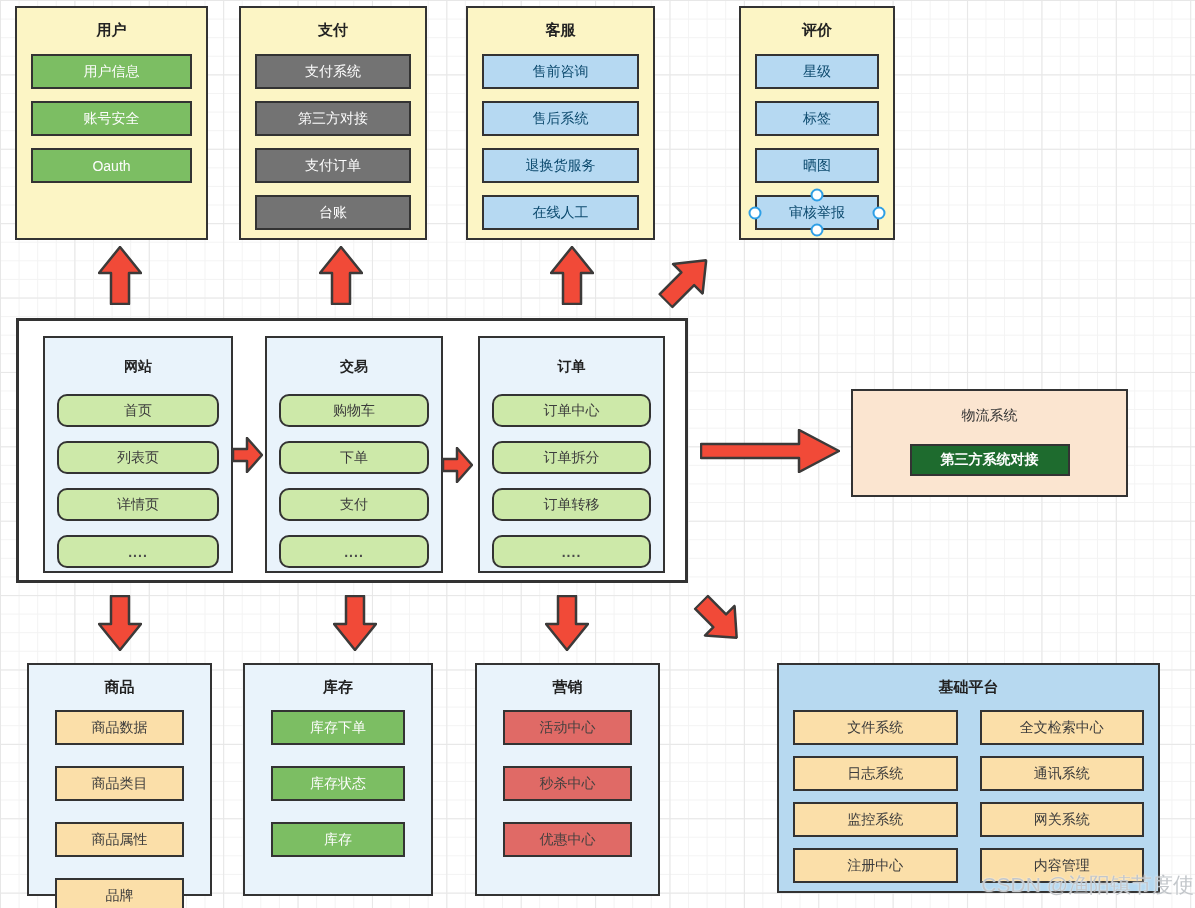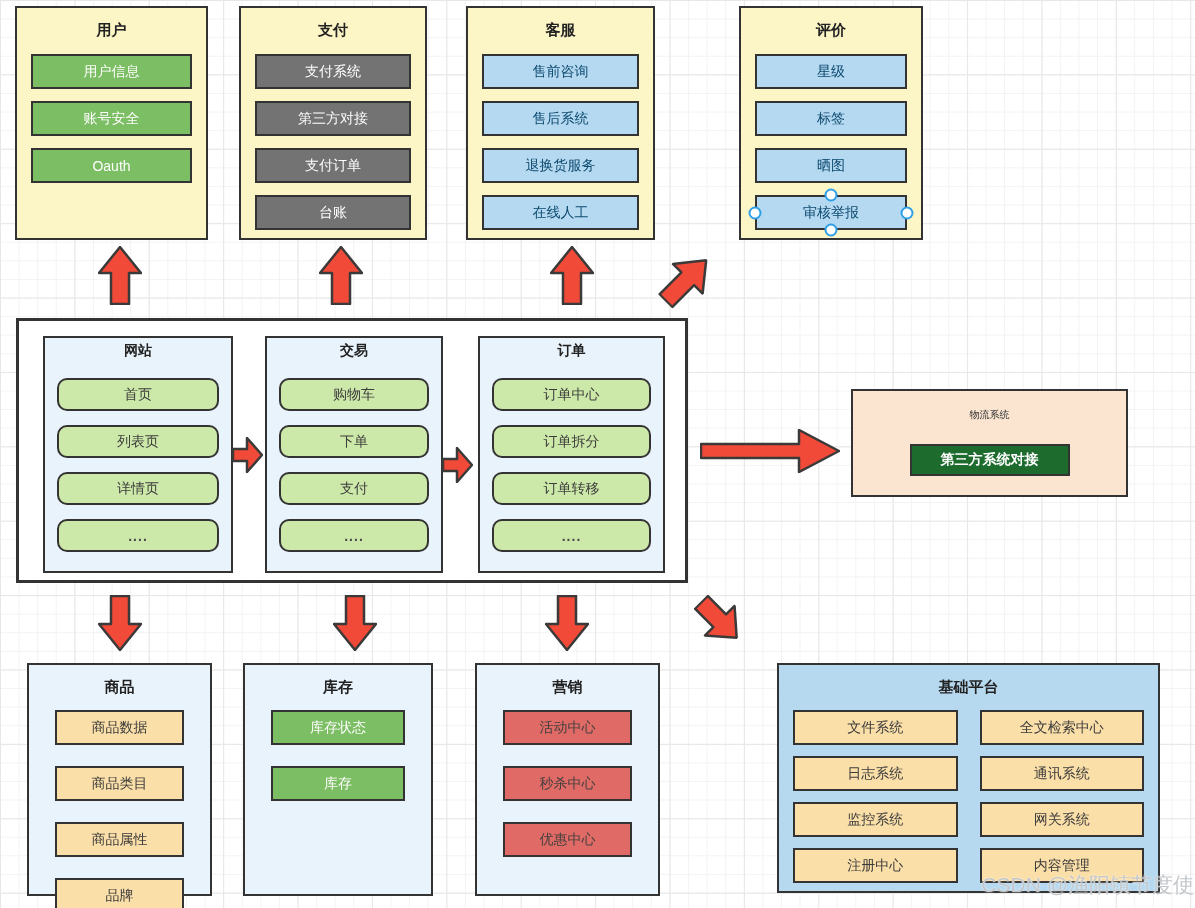--- a/index.html
+++ b/index.html
@@ -33,21 +33,21 @@
   .lg{background:#cde9a9;color:#3c3c3c;border-radius:10px;}
   .orange{background:#fbdfa9;color:#3c3c3c;}
   .red{background:#e06a66;color:#45403f;}
   .dg{background:#1e6b2e;color:#fdfdfd;font-weight:bold;}
   .handle{position:absolute;width:9px;height:9px;border-radius:50%;background:#fff;border:2px solid #2e9fe6;z-index:6;}
   .h-top{left:50%;top:-2px;transform:translate(-50%,-50%);}
   .h-bottom{left:50%;bottom:-2px;transform:translate(-50%,50%);}
   .h-left{top:50%;left:-2px;transform:translate(-50%,-50%);}
   .h-right{top:50%;right:-2px;transform:translate(50%,-50%);}
   .panel{position:absolute;border:2px solid #333;box-sizing:border-box;background:#e9f3fb;display:flex;flex-direction:column;}
-  .panel .module-title{margin-top:0;font-size:14px;}
+  .panel .module-title{margin-top:16px;font-size:14px;}
   .arrow{position:absolute;z-index:5;}
   .arrow svg{display:block;}
   .dots{letter-spacing:1px;font-weight:bold;color:#4a4a4a;}
   .platform-grid{display:grid;grid-template-columns:1fr 1fr;column-gap:22px;row-gap:11px;margin-top:11px;padding:0 14px;}
   .logistics-item{margin-top:17px;align-self:center;width:160px;height:32px;}
   #watermark{position:absolute;right:1px;top:871px;font-size:21px;color:#c3c7cb;
              text-shadow:0 0 2px rgba(255,255,255,.8);z-index:9;white-space:nowrap;}
 </style>
 </head>
 <body>
@@ -76,21 +76,21 @@
   <div class="module yellow" style="left:466px;top:6px;width:189px;height:234px">
     <div class="module-title">客服</div>
     <div class="stack">
       <div class="item lb">售前咨询</div>
       <div class="item lb">售后系统</div>
       <div class="item lb">退换货服务</div>
       <div class="item lb">在线人工</div>
     </div>
   </div>
 
-  <div class="module yellow" style="left:739px;top:6px;width:184px;height:234px">
+  <div class="module yellow" style="left:739px;top:6px;width:156px;height:234px">
     <div class="module-title">评价</div>
     <div class="stack">
       <div class="item lb">星级</div>
       <div class="item lb">标签</div>
       <div class="item lb">晒图</div>
       <div class="item lb">
         <span>审核举报</span>
         <span class="handle h-top"></span>
         <span class="handle h-bottom"></span>
         <span class="handle h-left"></span>
@@ -161,21 +161,21 @@
       </svg>
   </div>
 
   <div class="arrow" style="left:700px;top:429px">
     <svg width="140" height="44" viewBox="0 0 140 44">
         <polygon points="139,22 99,1 99,15 1,15 1,29 99,29 99,43" fill="#f14a38" stroke="#3c3a39" stroke-width="2.5" stroke-linejoin="round"></polygon>
       </svg>
   </div>
 
   <div class="module peach" style="left:851px;top:389px;width:277px;height:108px">
-    <div class="module-title" style="margin-top:12px;font-weight:normal;font-size:10px;color:#333">物流系统</div>
+    <div class="module-title" style="margin-top:12px;font-weight:normal;font-size:14px;color:#333">物流系统</div>
     <div class="item dg logistics-item">第三方系统对接</div>
   </div>
 
   <div class="arrow" style="left:98px;top:595px">
     <svg width="44" height="56" viewBox="0 0 44 56">
         <polygon points="22,55 43,29 31,29 31,1 13,1 13,29 1,29" fill="#f14a38" stroke="#3c3a39" stroke-width="2.5" stroke-linejoin="round"></polygon>
       </svg>
   </div>
   <div class="arrow" style="left:333px;top:595px">
     <svg width="44" height="56" viewBox="0 0 44 56">
@@ -199,20 +199,21 @@
       <div class="item orange">商品数据</div>
       <div class="item orange">商品类目</div>
       <div class="item orange">商品属性</div>
       <div class="item orange">品牌</div>
     </div>
   </div>
 
   <div class="module panelblue" style="left:243px;top:663px;width:190px;height:233px">
     <div class="module-title">库存</div>
     <div class="stack stack-bottom">
+      <div class="item green">库存下单</div>
       <div class="item green">库存状态</div>
       <div class="item green">库存</div>
     </div>
   </div>
 
   <div class="module panelblue" style="left:475px;top:663px;width:185px;height:233px">
     <div class="module-title">营销</div>
     <div class="stack stack-bottom">
       <div class="item red">活动中心</div>
       <div class="item red">秒杀中心</div>

